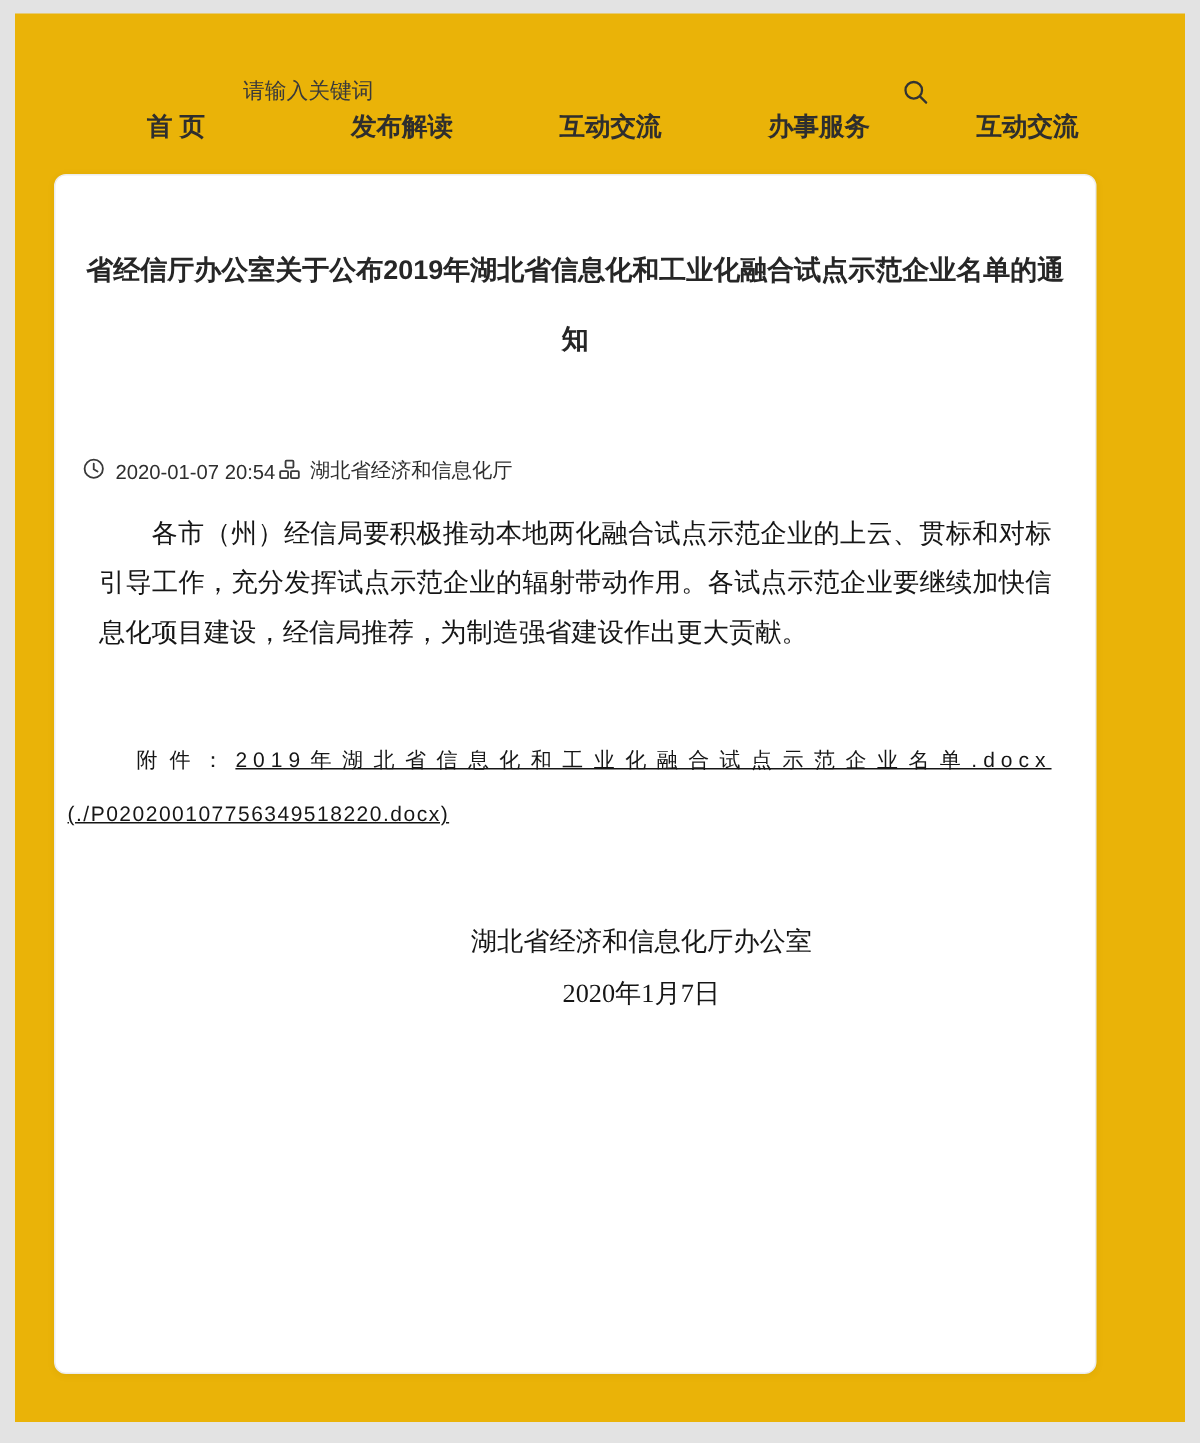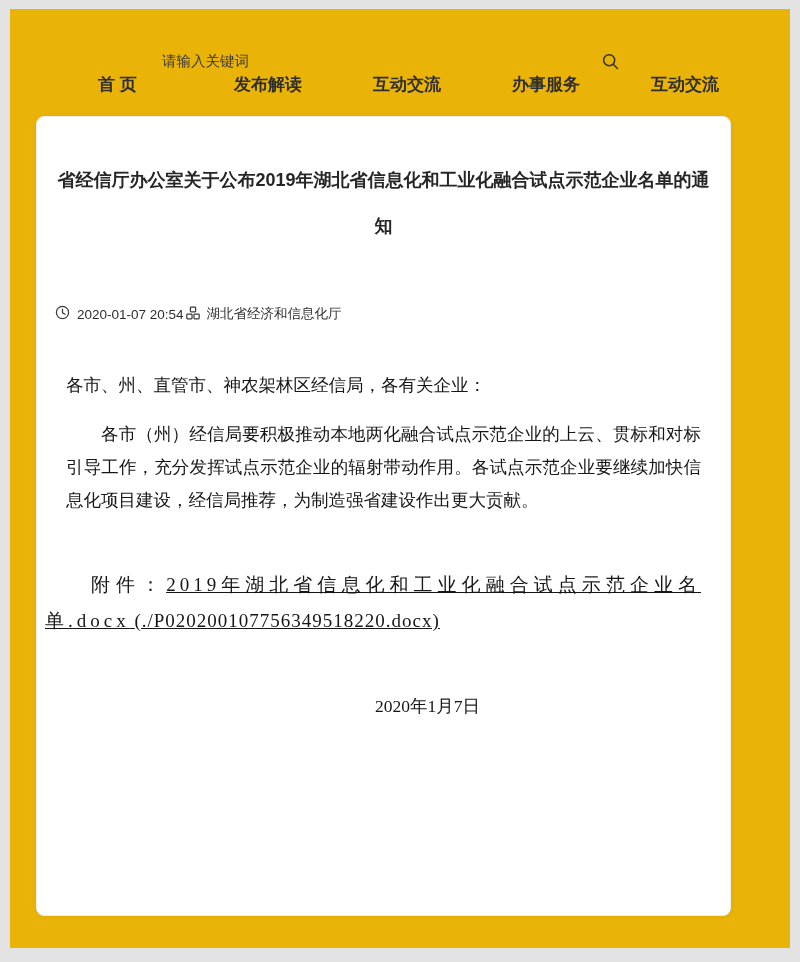--- a/index.html
+++ b/index.html
@@ -78,22 +78,22 @@
   .article-body {
     font-family: "Liberation Serif", "DejaVu Serif", serif;
     font-size: 17.5px; color: #161616;
     text-align: justify;
   }
   .article-body p { margin: 16px 15px 16px 15px; line-height: 33px; }
   .article-body p.first { margin-top: 46px; }
   .article-body p.indent { text-indent: 2em; }
 
   .attachment {
-    font-family: Liberation Serif, serif;
-    font-size: 19px; color: #161616;
+    font-family: Liberation Sans, sans-serif;
+    font-size: 14px; color: #161616;
     line-height: 36px;
     margin: 50px 15px 0 -6px;
     text-indent: 46px;
     text-align: justify;
   }
   .attachment-label { letter-spacing: 5px; }
   .attachment-link { color: #161616; text-decoration: underline; cursor: pointer; }
   .attachment-file-name { letter-spacing: 4px; }
   .attachment-file-url { letter-spacing: 1px; }
 
@@ -148,26 +148,26 @@
         <svg width="14" height="14" viewBox="0 0 16 16" fill="none" stroke="#3a3a3a" stroke-width="1.4">
           <rect x="5" y="1.2" width="6" height="5.4" rx="0.8"></rect>
           <rect x="0.9" y="9.2" width="6" height="5.4" rx="0.8"></rect>
           <rect x="9.1" y="9.2" width="6" height="5.4" rx="0.8"></rect>
         </svg>
       </span>
       <span class="meta-source">湖北省经济和信息化厅</span>
     </div>
 
     <div class="article-body">
-      <p class="first">各市、州、直管市、神农架林区经信局，各有关企业：</p>
       <p class="indent">各市（州）经信局要积极推动本地两化融合试点示范企业的上云、贯标和对标引导工作，充分发挥试点示范企业的辐射带动作用。各试点示范企业要继续加快信息化项目建设，经信局推荐，为制造强省建设作出更大贡献。</p>
     </div>
 
     <p class="attachment">
       <span class="attachment-label">附件：</span><a class="attachment-link"><span class="attachment-file-name">2019年湖北省信息化和工业化融合试点示范企业名单.docx</span> <span class="attachment-file-url">(./P020200107756349518220.docx)</span></a>
     </p>
 
     <div class="signature">
+      <div>湖北省经济和信息化厅办公室</div>
       <div>2020年1月7日</div>
     </div>
 
   </div>
 </div>
 
 </body></html>

